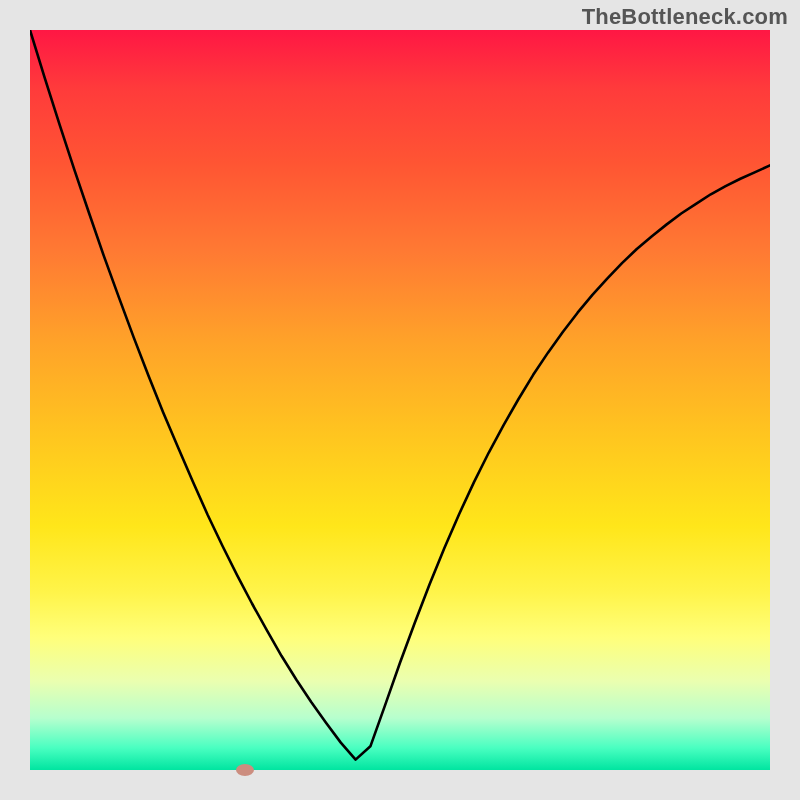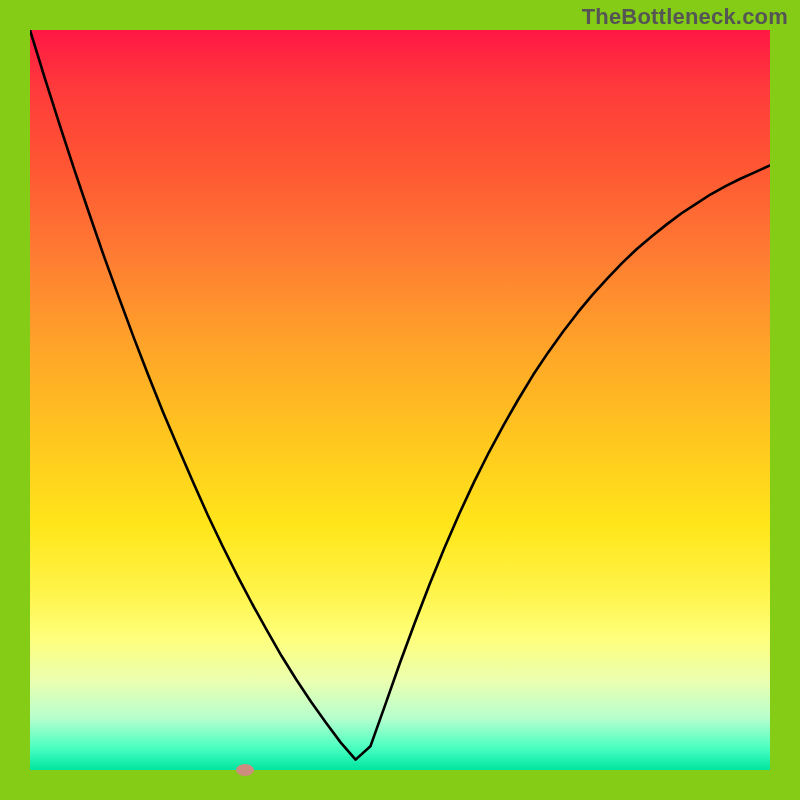--- a/index.html
+++ b/index.html
@@ -1,21 +1,21 @@
 <!DOCTYPE html>
 <html><head>
 <meta charset="utf-8">
 <style>
   * { margin: 0; padding: 0; box-sizing: border-box; }
   html, body { width: 800px; height: 800px; overflow: hidden; background: #000; }
   .frame {
     position: relative;
     width: 800px;
     height: 800px;
-    background: #84cc16;
+    background: #e5e5e5;
   }
   .watermark {
     position: absolute;
     top: 4px;
     right: 12px;
     color: #555;
     font-family: Arial, Helvetica, sans-serif;
     font-size: 22px;
     font-weight: 600;
     letter-spacing: 0.2px;

